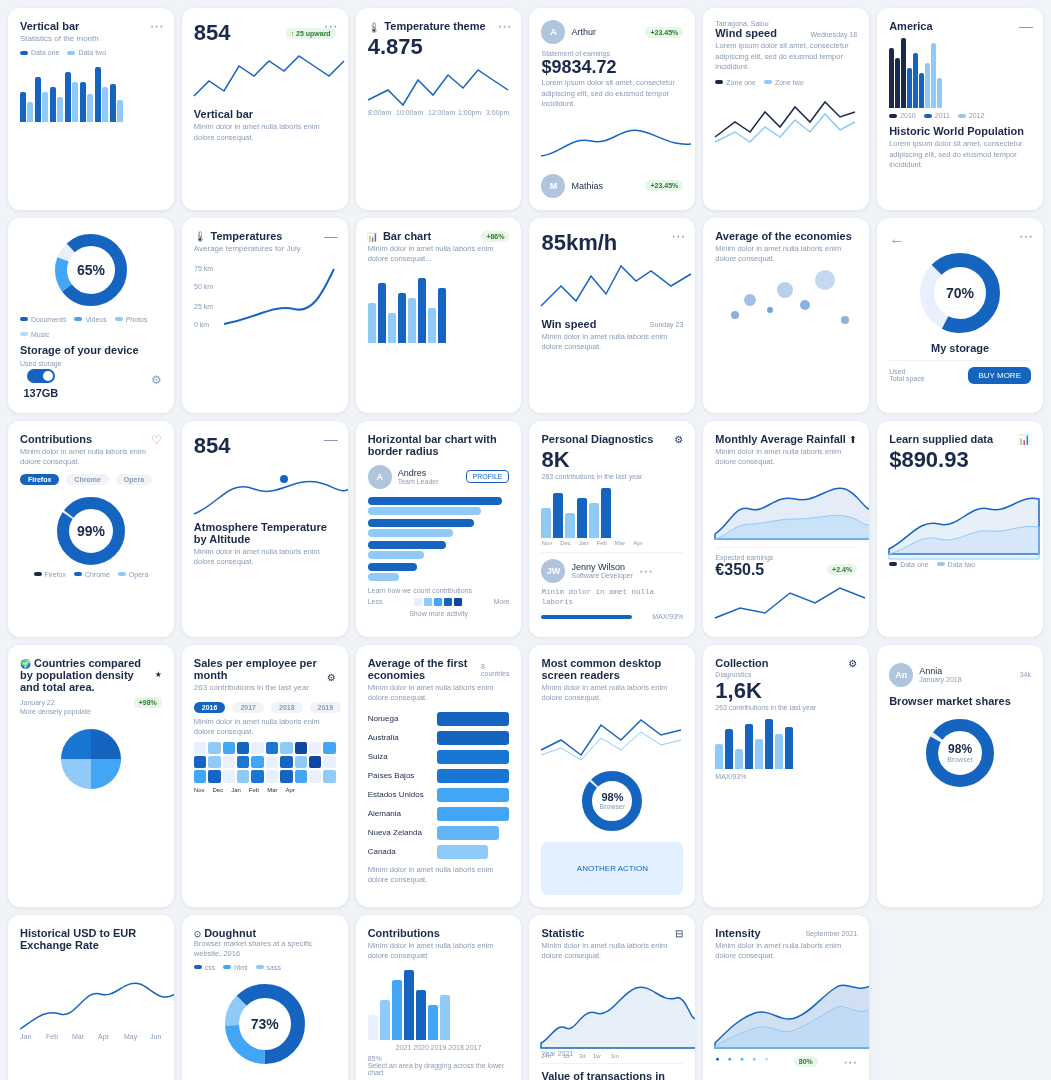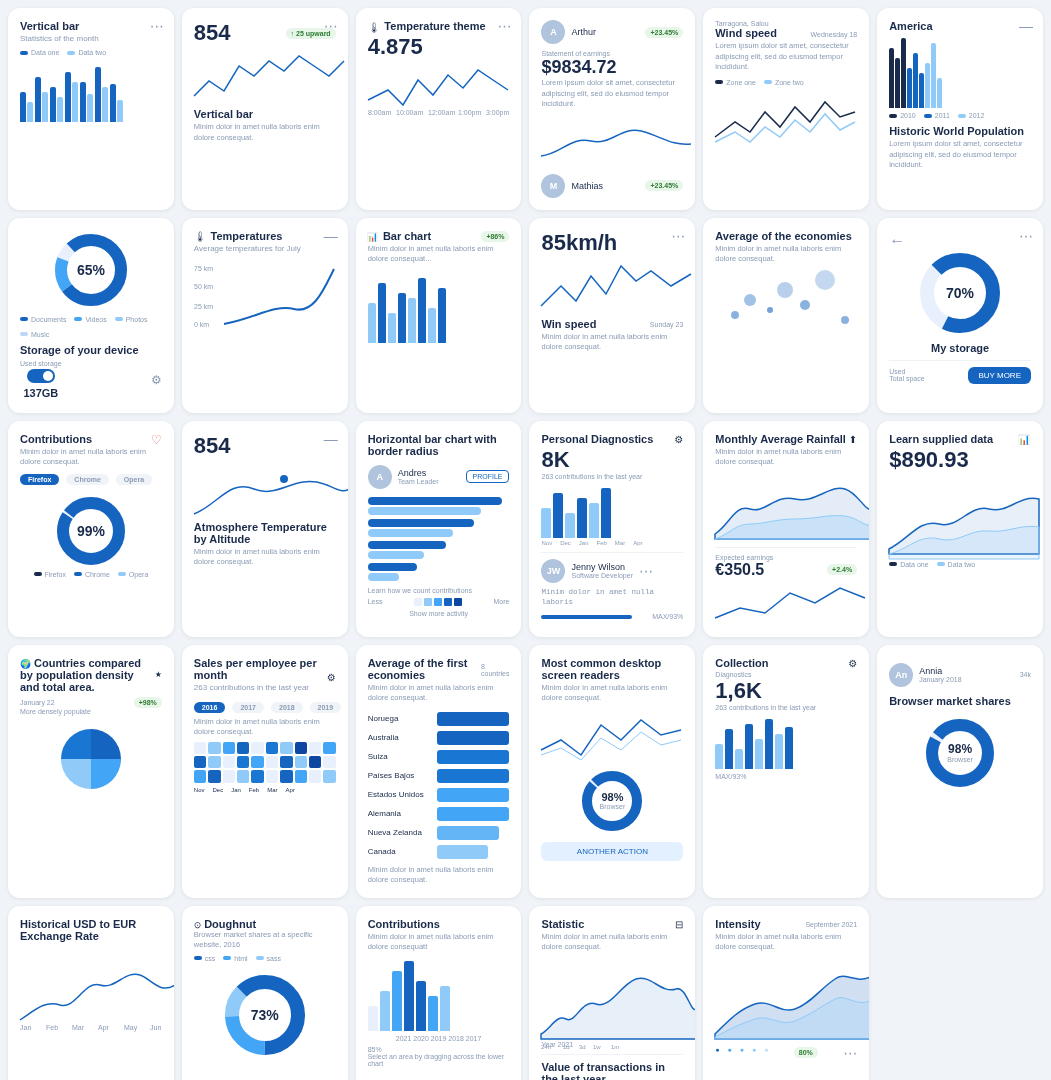--- a/index.html
+++ b/index.html
@@ -894,21 +894,21 @@
     <div class="donut-wrap" style="height:70px;margin-top:4px;">
       <svg width="70" height="70" viewBox="0 0 70 70">
         <circle cx="35" cy="35" r="25" fill="none" stroke="#e8f0fe" stroke-width="10"></circle>
         <circle cx="35" cy="35" r="25" fill="none" stroke="#1565c0" stroke-width="10" stroke-dasharray="155 2" stroke-dashoffset="20" transform="rotate(-90 35 35)"></circle>
       </svg>
       <div style="position:absolute;text-align:center;">
         <div style="font-size:11px;font-weight:700;color:#1a2a4a;">98%</div>
         <div style="font-size:7px;color:#8a9bb5;">Browser</div>
       </div>
     </div>
-    <button style="width:100%;margin-top:6px;background:#e3f0ff;color:#1565c0;border:none;padding:5px;border-radius:6px;font-size:8px;cursor:pointer;">ANOTHER ACTION</button>
+    <button style="width:100%;margin-top:6px;background:#e3f0ff;color:#1565c0;border:none;padding:22px;border-radius:6px;font-size:8px;cursor:pointer;">ANOTHER ACTION</button>
   </div>
 
   <div class="card col-1">
     <div class="section-row">
       <div class="card-title">Collection</div>
       <span style="font-size:10px;cursor:pointer;">⚙</span>
     </div>
     <div class="small-text">Diagnostics</div>
     <div class="big-number">1,6K</div>
     <div class="small-text">263 contributions in the last year</div>

